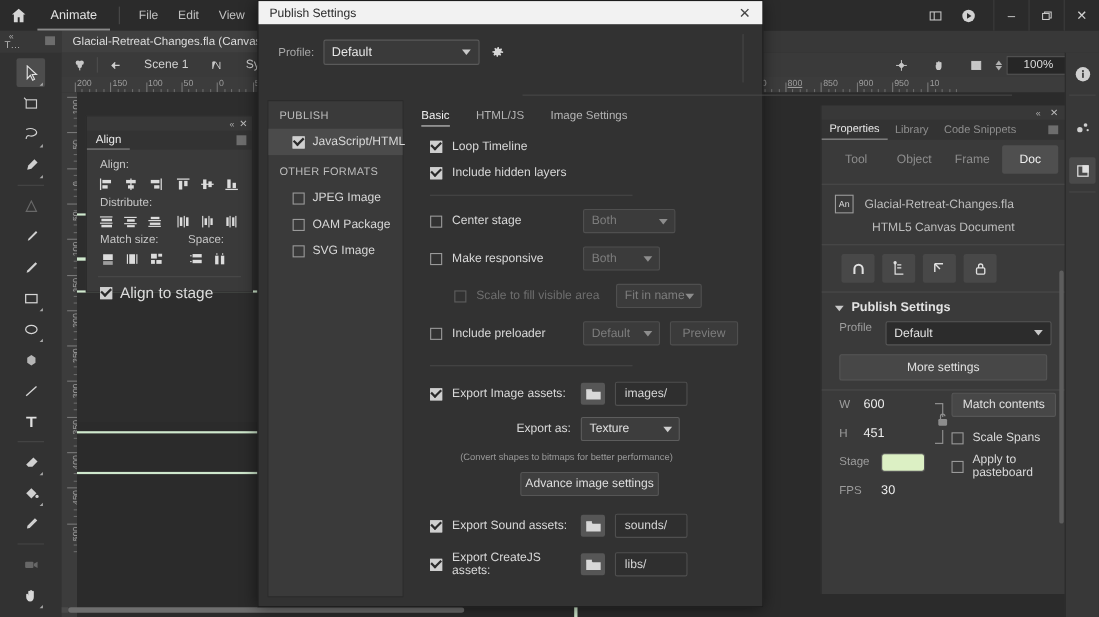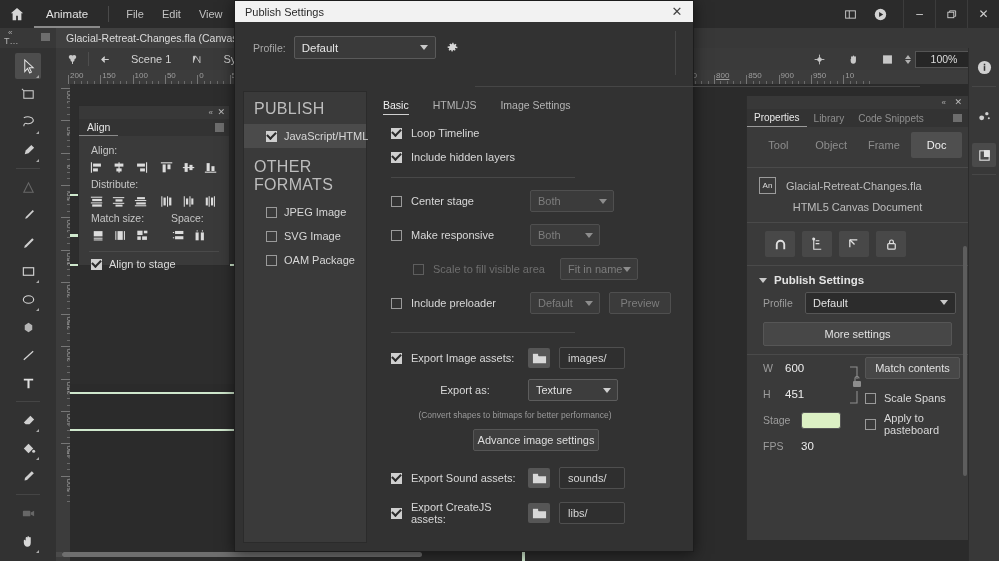--- a/index.html
+++ b/index.html
@@ -155,21 +155,21 @@
   .doc-name { font-size:11px; color:#bdbdbd; }
   .doc-sub { font-size:11px; color:#bdbdbd; text-align:center; padding:7px 0 9px; }
   .sqbtn-row { display:flex; gap:7px; padding:8px 0 8px 18px; }
   .sqbtn { width:30px;height:26px;background:#484848;border-radius:2px;
            display:flex;align-items:center;justify-content:center;}
   .sqbtn svg { width:15px;height:15px; }
   .sect-head { display:flex; align-items:center; gap:7px; padding:8px 0 6px 12px;
                font-size:11.5px; color:#e3e3e3; font-weight:bold; }
   .chev { width:0;height:0;border-left:4px solid transparent;border-right:4px solid transparent;
           border-top:5px solid #c9c9c9; }
-  .frow { display:flex; align-items:center; padding:0 12px 0 16px; margin-bottom:8px; }
+  .frow { display:flex; align-items:flex-start; padding:0 12px 0 16px; margin-bottom:8px; }
   .frow .flabel { font-size:10.5px; color:#9d9d9d; width:42px; flex:none; }
   .selbox {
     flex:1; height:22px; background:#2c2c2c; border:1px solid #565656; border-radius:2px;
     display:flex; align-items:center; padding:0 7px; font-size:11px; color:#e0e0e0;
     position:relative;
   }
   .selbox .cvn { position:absolute; right:7px; top:7px; width:0;height:0;
      border-left:4px solid transparent;border-right:4px solid transparent;border-top:5px solid #c9c9c9;}
   .bigbtn {
     margin:0 16px 8px; height:24px; background:#474747; border:1px solid #565656; border-radius:2px;
@@ -221,21 +221,21 @@
   }
   .profile-sel .cvn { position:absolute; right:7px; top:8px; width:0;height:0;
     border-left:4px solid transparent;border-right:4px solid transparent;border-top:5px solid #c9c9c9;}
   .gear { width:18px; height:18px; display:flex; align-items:center; justify-content:center; }
   .gear svg { width:13px;height:13px; }
   .dlg-vsep { position:absolute; left:440px; top:30px; width:1px; height:44px; background:#464646; }
   .dlg-hsep { position:absolute; left:240px; top:85px; width:445px; height:1px; background:#464646; }
 
   .dlg-body { position:absolute; left:0; top:88px; width:460px; height:464px; display:flex; }
   .dlg-left { width:124px; margin:2px 0 10px 8px; background:#3a3a3a; border:1px solid #2b2b2b; }
-  .dl-head { font-size:16px; color:#bdbdbd; padding:8px 0 6px 10px; letter-spacing:.3px; }
+  .dl-head { font-size:10px; color:#bdbdbd; padding:8px 0 6px 10px; letter-spacing:.3px; }
   .dl-item { display:flex; align-items:center; gap:7px; padding:6px 0 6px 22px; font-size:11px; }
   .dl-item.sel { background:#4b4b4b; color:#ececec; }
   .dl-item .lt { color:#d7d7d7; }
   .dlg-right { flex:1; padding:4px 0 0 12px; }
   .tabrow { display:flex; gap:24px; padding:6px 0 0 4px; }
   .dtab { font-size:10.5px; color:#b4b4b4; padding-bottom:3px; }
   .dtab.active { color:#f0f0f0; border-bottom:1px solid #d0d0d0; }
 
   .outrow { display:flex; align-items:center; gap:9px; padding:21px 0 0 0; }
   .outlbl { font-size:10.5px; color:#c6c6c6; width:58px; text-align:right; }
@@ -903,21 +903,21 @@
                   <rect x="7.8" y="3.5" width="3.5" height="9"></rect>
                 </svg>
               </div>
           </div>
         </div>
       </div>
 
       <div class="hr"></div>
       <div class="cbrow">
         <div class="cbox on"></div>
-        <div style="font-size:11px;color:#dcdcdc">Align to stage</div>
+        <div style="font-size:14px;color:#dcdcdc">Align to stage</div>
       </div>
     </div>
   </div>
 
   <div class="props">
     <div class="props-top">
       <span style="position:absolute;right:22px;top:2px;font-size:8px;color:#aaa">«</span>
       <span style="position:absolute;right:6px;top:1px;font-size:9px;color:#bbb">✕</span>
     </div>
     <div class="props-tabs">
@@ -1082,25 +1082,25 @@
           <span class="cbox on"></span>
           <span class="lt">JavaScript/HTML</span>
         </div>
         <div class="dl-head" style="padding-top:10px">OTHER FORMATS</div>
         <div class="dl-item">
           <span class="cbox off2"></span>
           <span class="lt">JPEG Image</span>
         </div>
         <div class="dl-item">
           <span class="cbox off2"></span>
-          <span class="lt">SVG Image</span>
+          <span class="lt">OAM Package</span>
         </div>
         <div class="dl-item">
           <span class="cbox off2"></span>
-          <span class="lt">OAM Package</span>
+          <span class="lt">SVG Image</span>
         </div>
       </div>
 
       <div class="dlg-right">
         <div class="tabrow">
           <div class="dtab active">Basic</div>
           <div class="dtab">HTML/JS</div>
           <div class="dtab">Image Settings</div>
         </div>
 
@@ -1164,21 +1164,21 @@
                 <rect x="1" y="1" width="5.5" height="1.6"></rect>
               </svg>
           </div>
           <div class="pathbox" style="width:66px">
             <span>images/</span>
           </div>
         </div>
 
         <div class="opt" style="margin-left:12px;gap:9px;margin-top:10px">
           <span style="width:11px;flex:none"></span>
-          <span class="ol" style="width:108px;text-align:center">Export as:</span>
+          <span class="ol" style="width:108px;text-align:right">Export as:</span>
           <div class="drop active" style="width:90px">
             <span>Texture</span>
             <i class="cvn"></i>
           </div>
         </div>
 
         <div class="hint">(Convert shapes to bitmaps for better performance)</div>
         <div class="advbtn">Advance image settings</div>
 
         <div class="opt" style="margin-left:12px;gap:9px;margin-top:16px">

